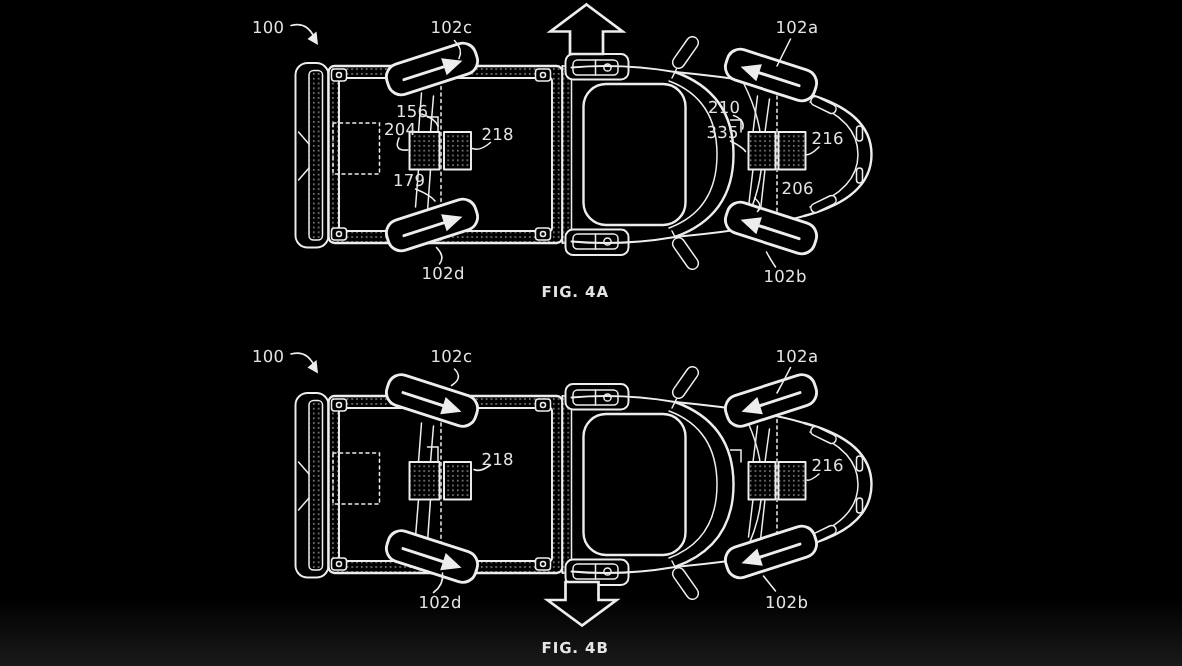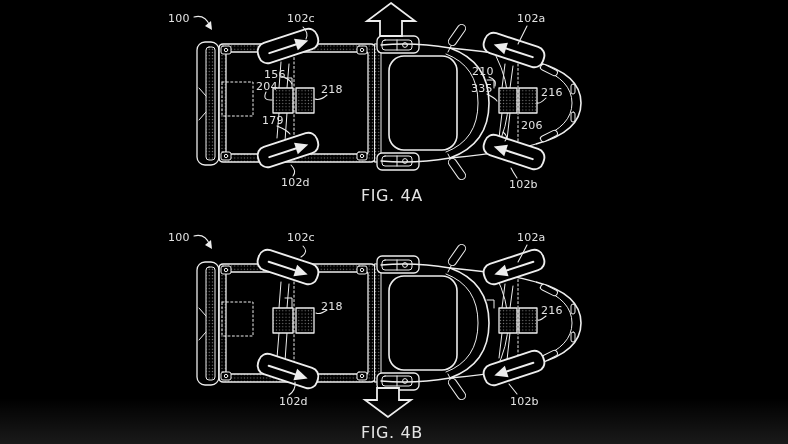--- a/index.html
+++ b/index.html
@@ -31,23 +31,23 @@
     position:absolute;
     color:var(--text);
     font-size:11px;
     line-height:11px;
     white-space:nowrap;
     letter-spacing:0.2px;
   }
   .caption{
     position:absolute;
     color:var(--text);
-    font-size:16px;
+    font-size:10px;
     line-height:14px;
-    font-weight:normal;
+    font-weight:bold;
     letter-spacing:0.6px;
     white-space:nowrap;
     text-align:center;
   }
   #bottom-fade{
     position:absolute;left:0;bottom:0;width:788px;height:46px;
     background:linear-gradient(to bottom, rgba(255,255,255,0) 0%, rgba(255,255,255,0.10) 100%);
     pointer-events:none;
   }
 </style>

